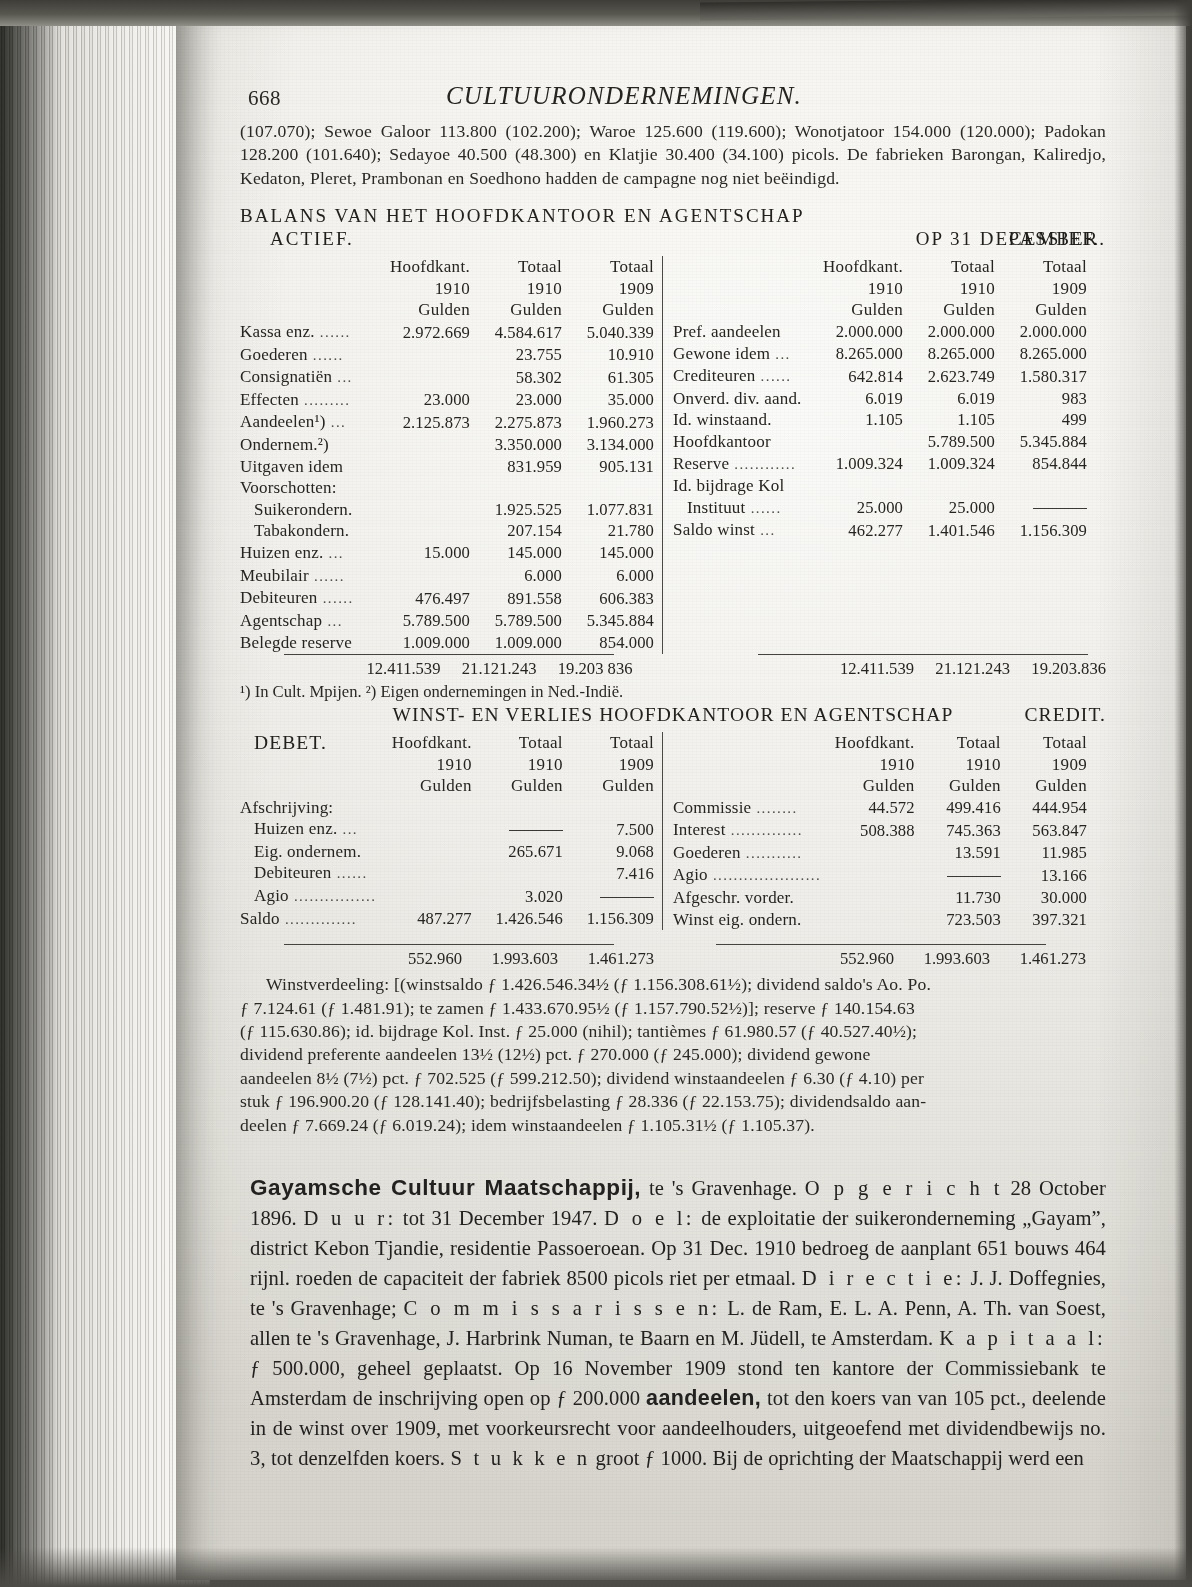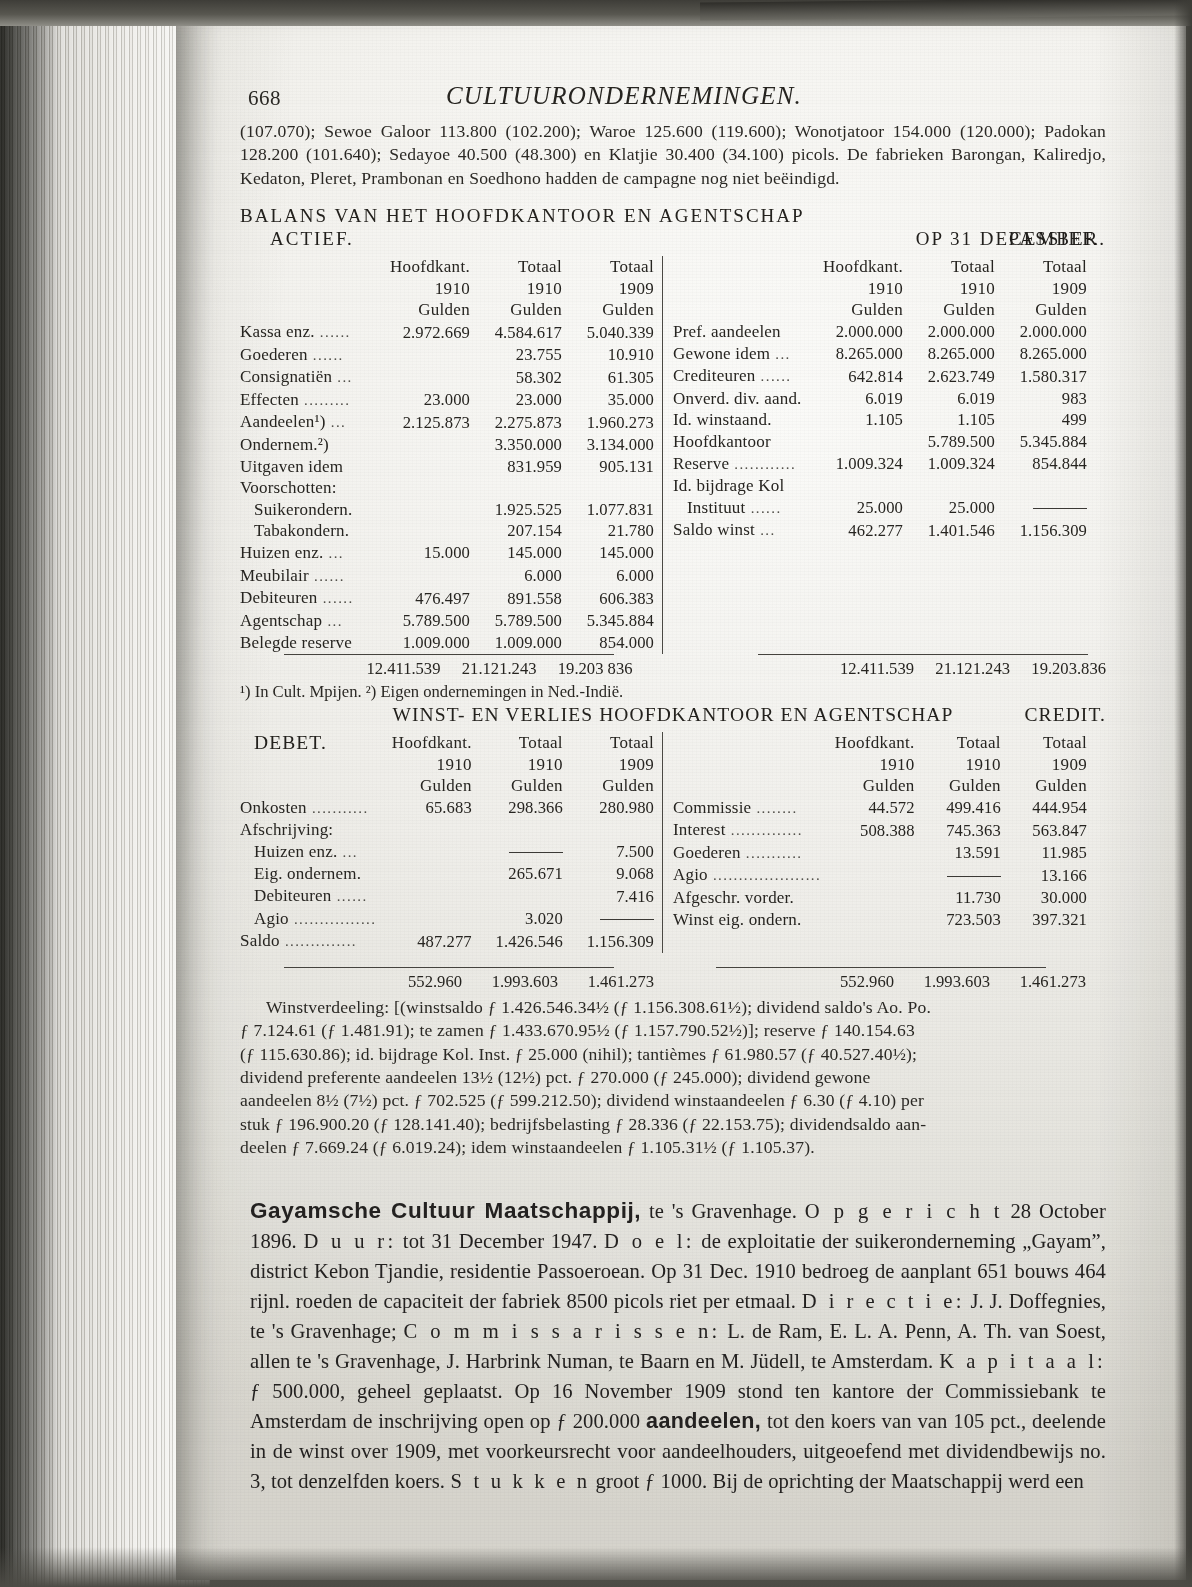--- a/index.html
+++ b/index.html
@@ -428,26 +428,20 @@
               </tr>
               <tr class="hdr">
                 <td class="lbl"></td>
                 <td class="num w1">Gulden</td>
                 <td class="num">Gulden</td>
                 <td class="num">Gulden</td>
               </tr>
             </tbody>
             <tbody id="debet-rows">
                 <tr>
-                  <td class="lbl"><span>Onkosten</span><span class="dots"> ...........</span></td>
-                  <td class="num w1">65.683</td>
-                  <td class="num">298.366</td>
-                  <td class="num">280.980</td>
-                </tr>
-                <tr>
                   <td class="lbl"><span>Afschrijving:</span></td>
                   <td class="num w1"></td>
                   <td class="num"></td>
                   <td class="num"></td>
                 </tr>
                 <tr>
                   <td class="lbl indent1"><span>Huizen enz.</span><span class="dots"> ...</span></td>
                   <td class="num w1"></td>
                   <td class="num"><span class="dash"></span></td>
                   <td class="num">7.500</td>

